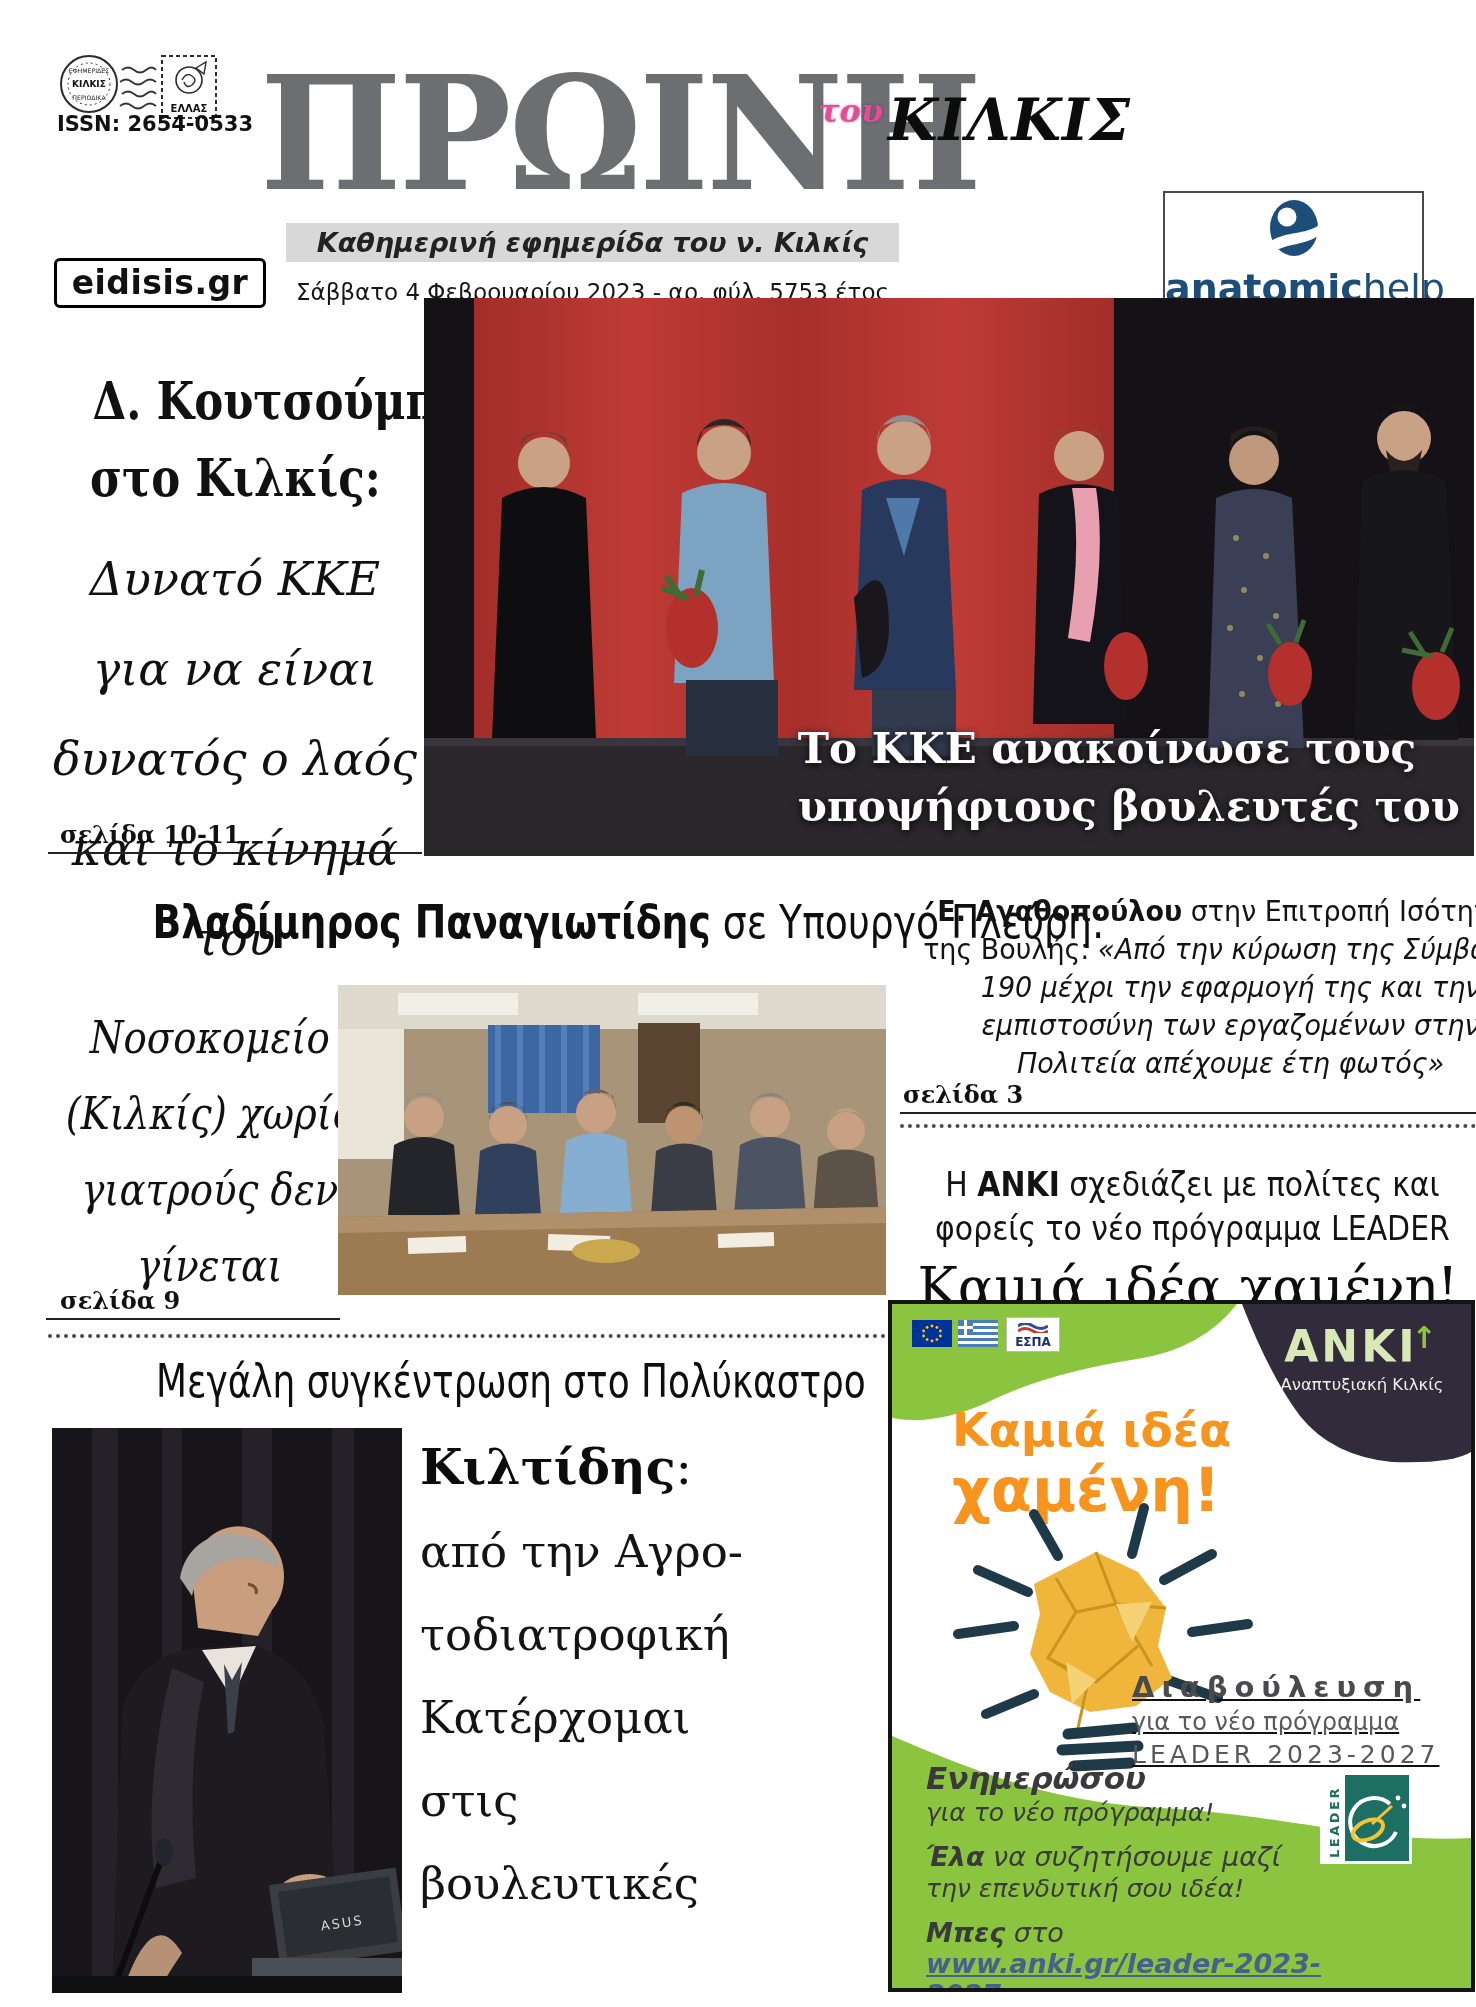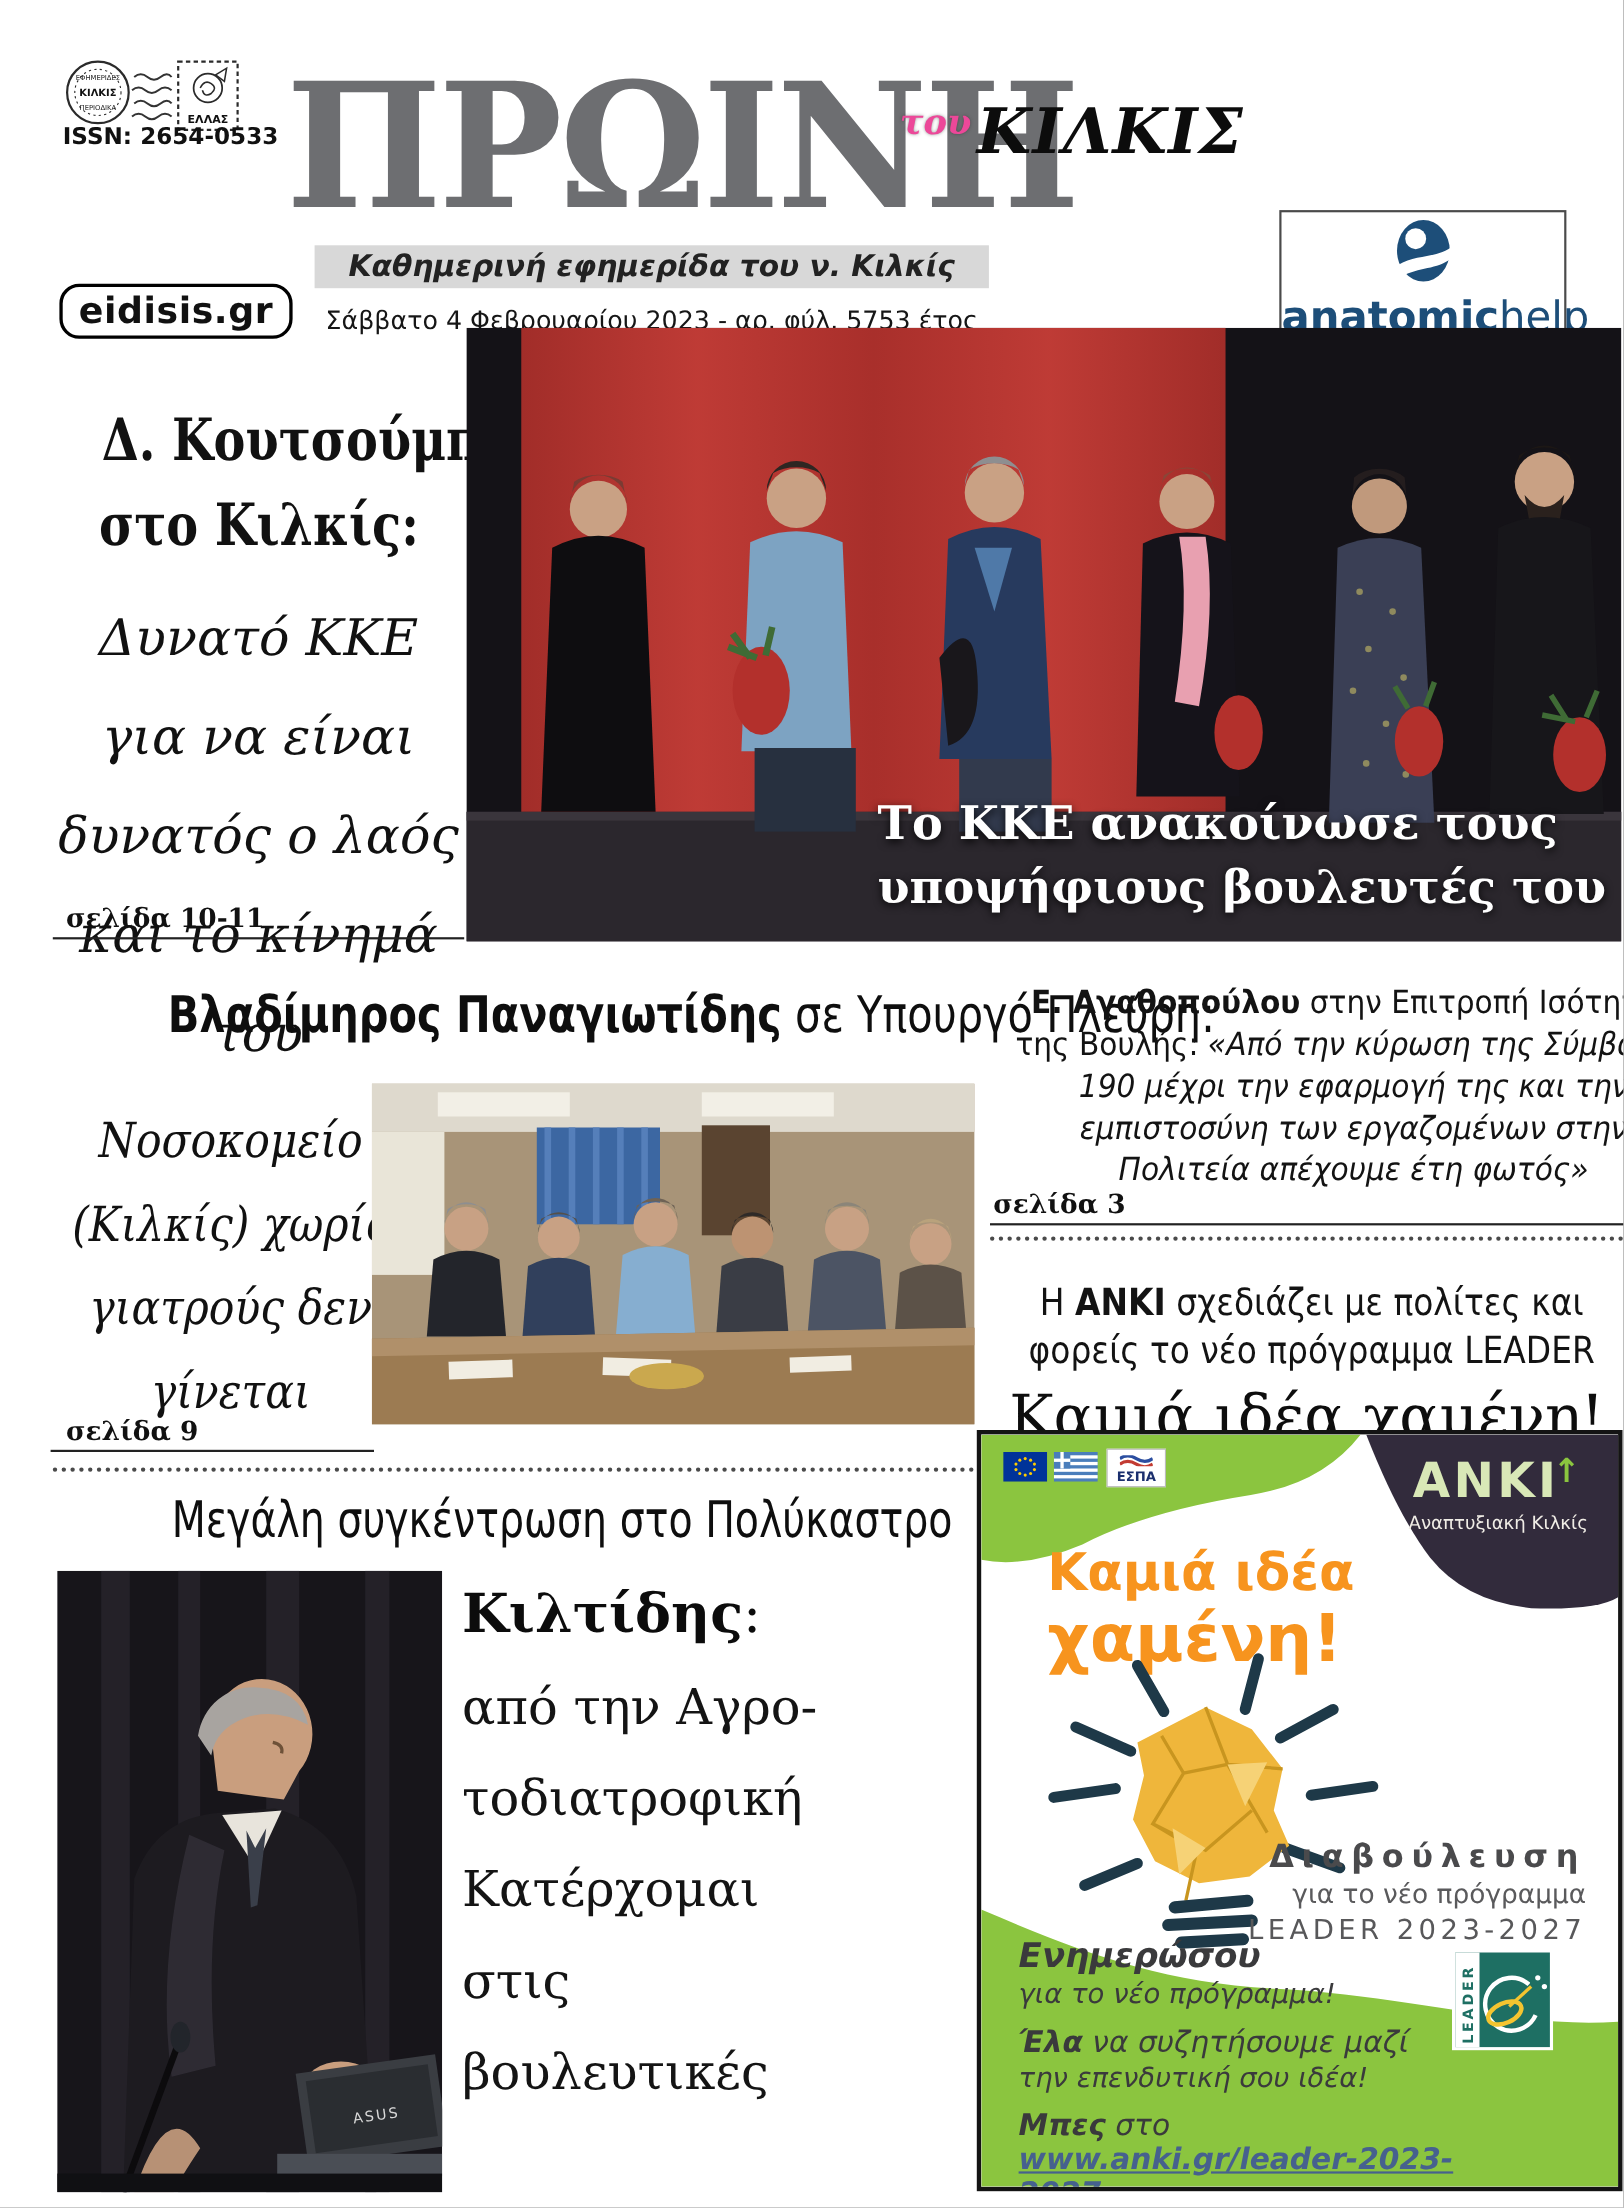--- a/index.html
+++ b/index.html
@@ -10,21 +10,21 @@
   .sans{font-family:"DejaVu Sans",sans-serif;}
   .b{font-weight:bold;}
   .i{font-style:italic;}
   .ctr{text-align:center;}
   .cx{display:inline-block;transform:scaleX(.82);transform-origin:center top;white-space:nowrap;}
   .cx88{display:inline-block;transform:scaleX(.88);transform-origin:center top;white-space:nowrap;}
   .rule{background:#222;height:2px;}
   .dotted{height:0;border-top:4px dotted #4a4a4a;}
   .pageref{font-family:"DejaVu Serif",serif;font-weight:bold;font-size:24px;color:#111;}
   
-  #eidisis{border:3px solid #000;border-radius:18px;width:206px;height:44px;line-height:44px;
+  #eidisis{border:3px solid #000;border-radius:6px;width:206px;height:44px;line-height:44px;
            font-size:33px;letter-spacing:.5px;}
   #masthead{font-size:150px;font-weight:bold;color:#6d6e71;letter-spacing:-3px;line-height:1;
             transform:scaleY(1.05);transform-origin:left top;}
   #subtitlebar{width:613px;height:39px;background:#d8d8d8;line-height:39px;font-size:27px;color:#222;}
   #anatomic{width:257px;height:119px;border:2px solid #4a4a4a;background:#fff;}
   
   #kke-caption{right:14px;bottom:20px;text-align:left;color:#fff;font-weight:bold;
                font-size:42px;line-height:58px;text-shadow:0 2px 8px rgba(0,0,0,.85);}
   
   #ad{width:579px;height:684px;border:4px solid #141414;background:#fff;overflow:hidden;}
@@ -364,21 +364,21 @@
       <path d="M180,70 l42,20 l28,36 l-8,38 l14,32 l-36,28 l-46,6 l-40,-20 l-20,-38 l10,-40 l-6,-30 Z" fill="#efb63b"></path>
       <path d="M180,70 l20,52 l50,4 M160,130 l40,-8 l36,62 M140,96 l20,34 l-28,46 l48,24 l42,-36 M132,176 l40,24 l-10,46" stroke="#c8951f" stroke-width="3" fill="none"></path>
       <path d="M200,122 l36,-2 l-20,40 Z M150,180 l30,18 l-24,24 Z" fill="#f6d276"></path>
       <g stroke="#1e3948" stroke-width="11" stroke-linecap="round">
         <path d="M152,252 l66,-6"></path>
           <path d="M146,268 l76,-4"></path>
           <path d="M158,284 l56,-3"></path>
       </g>
     </svg>
 
-    <div class="abs" style="left:240px;top:366px;width:310px;text-align:right;">
+    <div class="abs" style="left:240px;top:366px;width:310px;text-decoration:underline;">
       <div class="sans b" style="font-size:29px;letter-spacing:7px;color:#4a4a4c;">Διαβούλευση</div>
       <div class="sans" style="font-size:24px;color:#5a5a5c;margin-top:4px;">για το νέο πρόγραμμα</div>
       <div class="sans" style="font-size:25px;letter-spacing:4px;color:#58585a;margin-top:4px;">LEADER 2023-2027</div>
     </div>
 
     <svg class="abs" style="left:428px;top:468px;" width="92" height="92" viewBox="0 0 92 92">
       <rect width="92" height="92" fill="#fff"></rect>
       <rect x="3" y="3" width="86" height="86" fill="#1e6f63"></rect>
       <rect x="3" y="3" width="22" height="86" fill="#fff"></rect>
       <text x="-86" y="19" transform="rotate(-90)" font-size="13" font-weight="bold" letter-spacing="2.5" fill="#1e6f63" font-family="DejaVu Sans">LEADER</text>

